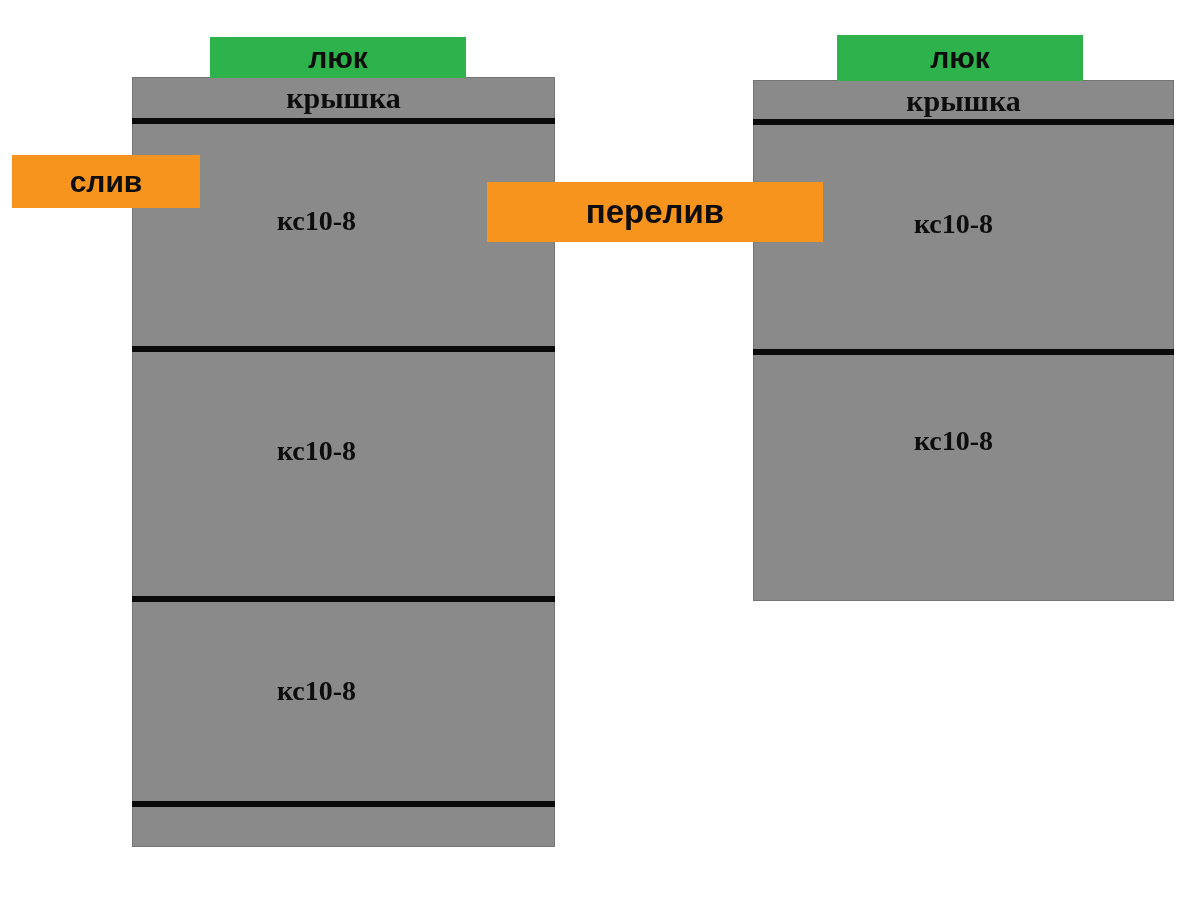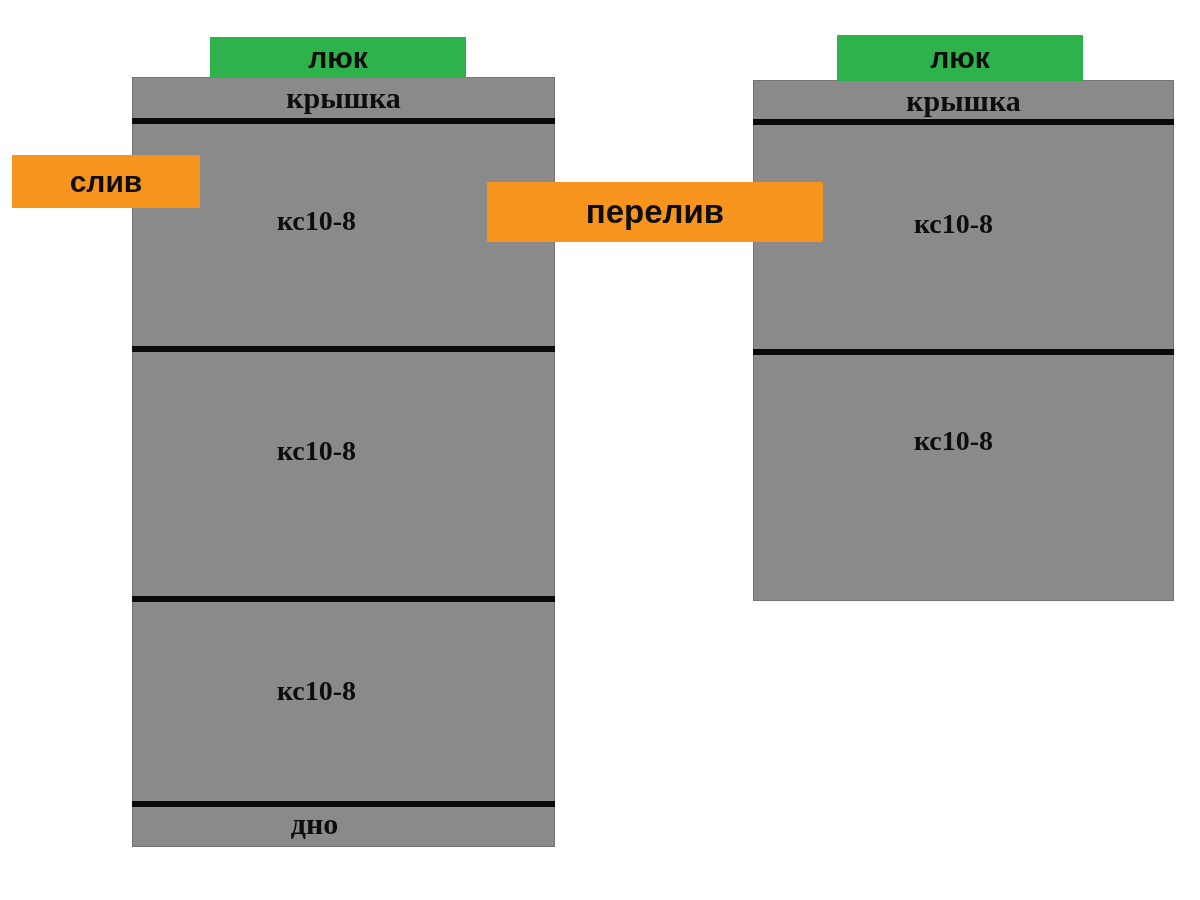--- a/index.html
+++ b/index.html
@@ -108,21 +108,20 @@
 
   <div class="tank" id="tank-left">
     <div class="tank-label lid-label">крышка</div>
     <div class="divider" id="line-l1"></div>
     <div class="tank-label ring-label" id="ring-l1">кс10-8</div>
     <div class="divider" id="line-l2"></div>
     <div class="tank-label ring-label" id="ring-l2">кс10-8</div>
     <div class="divider" id="line-l3"></div>
     <div class="tank-label ring-label" id="ring-l3">кс10-8</div>
     <div class="divider" id="line-l4"></div>
-    <div class="tank-label bottom-label">дно</div>
   </div>
 
   <div class="tank" id="tank-right">
     <div class="tank-label lid-label">крышка</div>
     <div class="divider" id="line-r1"></div>
     <div class="tank-label ring-label" id="ring-r1">кс10-8</div>
     <div class="divider" id="line-r2"></div>
     <div class="tank-label ring-label" id="ring-r2">кс10-8</div>
   </div>
 

